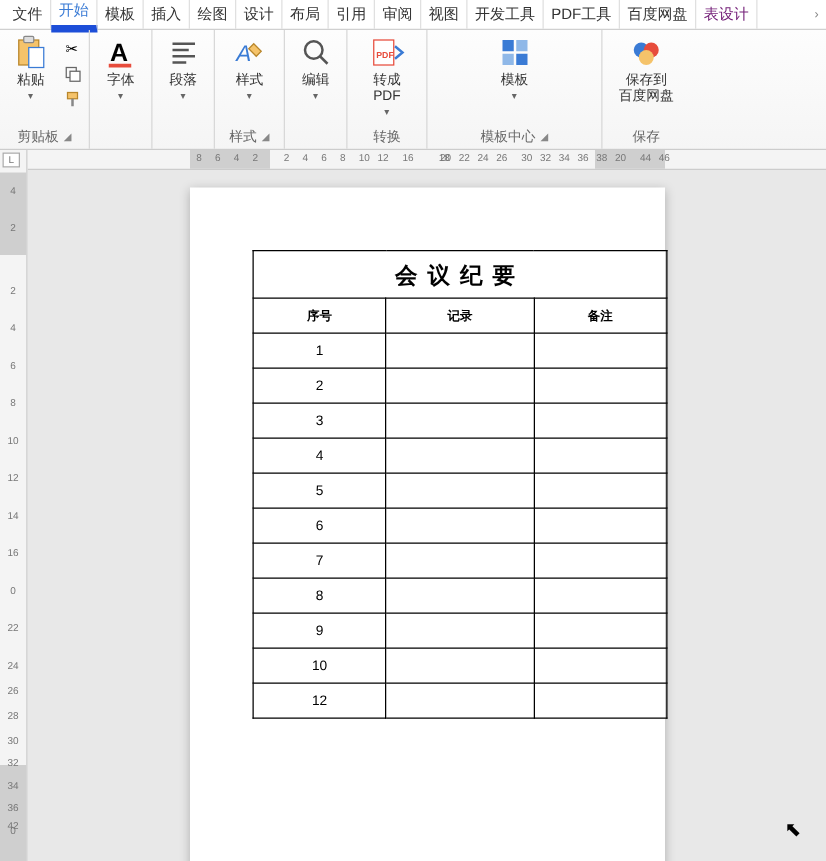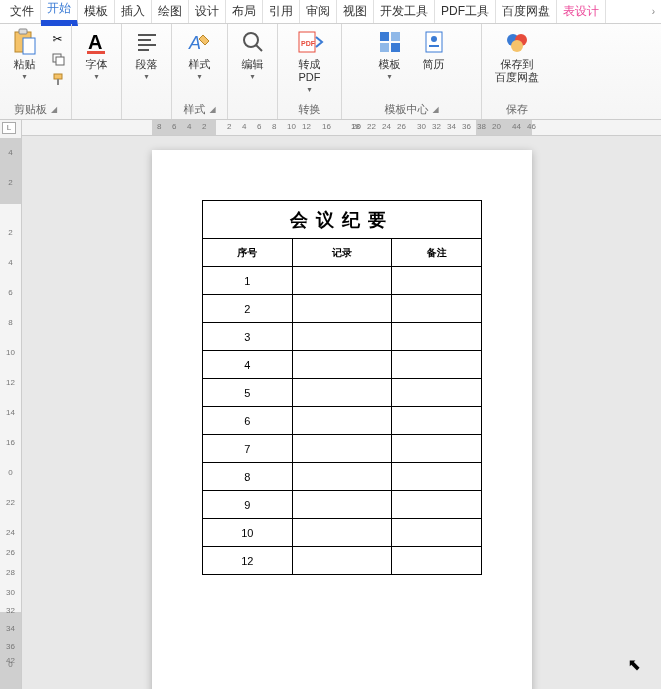--- a/index.html
+++ b/index.html
@@ -1,20 +1,20 @@
 <!DOCTYPE html>
 <html><head>
 <meta charset="utf-8">
 <style>
 *{box-sizing:border-box;margin:0;padding:0;font-family:"Microsoft YaHei",sans-serif}
 body{background:#fff;width:661px;height:689px;overflow:hidden;position:relative}
 .menubar{display:flex;align-items:center;height:24px;border-bottom:1px solid #d0d0d0;padding-left:4px;background:#fff}
 .menubar .mi{font-size:12px;color:#333;padding:3px 6px;border-right:1px solid #e0e0e0;cursor:pointer}
 .menubar .mi.active{color:#3a7bd5;border-bottom:6px solid #1d4ed8;font-weight:500}
-.menubar .mi.blue{color:#ec4899}
+.menubar .mi.blue{color:#701a75}
 .menubar .chev{margin-left:auto;font-size:10px;color:#888;padding:0 6px;cursor:pointer}
 .ribbon{display:flex;height:96px;background:linear-gradient(#fdfdfd,#f5f5f5);border-bottom:1px solid #ccc}
 .group{border-right:1px solid #d8d8d8;padding:2px 4px 0;display:flex;flex-direction:column;align-items:center;justify-content:space-between}
 .group .gbody{display:flex;align-items:flex-start;gap:4px;flex:1}
 .group .gtitle{font-size:11px;color:#666;text-align:center;padding:2px 0;width:100%;display:flex;align-items:center;justify-content:center;gap:2px}
 .group .gtitle .corner{font-size:8px;color:#888;cursor:pointer;margin-left:2px}
 .bigbtn{display:flex;flex-direction:column;align-items:center;padding:2px 6px;cursor:pointer;border-radius:2px}
 .bigbtn .ic{width:28px;height:28px;display:flex;align-items:center;justify-content:center;font-size:20px}
 .bigbtn .lbl{font-size:11px;color:#333;margin-top:2px;text-align:center;line-height:13px}
 .bigbtn .dd{font-size:8px;color:#666;margin-top:1px}
@@ -24,21 +24,21 @@
 .workspace{position:absolute;top:120px;left:0;right:0;bottom:0;background:#e8e8e8;display:flex}
 .vruler{width:22px;background:#f4f4f4;border-right:1px solid #ccc;position:relative;font-size:8px;color:#777}
 .vruler .tab{position:absolute;top:2px;left:2px;width:14px;height:12px;border:1px solid #aaa;background:#fff;font-size:8px;text-align:center;line-height:10px}
 .vruler .tick{position:absolute;left:0;width:100%;text-align:center}
 .vruler .shade{position:absolute;left:0;width:100%;background:#cfcfcf}
 .docarea{flex:1;position:relative;overflow:hidden}
 .hruler{height:16px;background:#f4f4f4;border-bottom:1px solid #ccc;position:relative;font-size:8px;color:#777;margin-left:0}
 .hruler .tick{position:absolute;top:2px}
 .hruler .shade{position:absolute;top:0;height:100%;background:#cfcfcf}
 .page{position:absolute;top:30px;left:130px;width:380px;height:560px;background:#fff;box-shadow:0 2px 8px rgba(0,0,0,.25)}
-.doctable{position:absolute;top:50px;left:50px;width:280px;border-collapse:collapse}
+.doctable{position:absolute;top:50px;left:50px;width:332px;border-collapse:collapse}
 .doctable td,.doctable th{border:1px solid #000;font-size:11px;text-align:center;height:28px;font-weight:400}
 .doctable .title td{font-size:18px;font-weight:600;letter-spacing:8px;height:38px}
 .doctable .hdr td{font-weight:600;font-size:10px}
 .doctable .c1{width:90px}
 .doctable .c2{width:100px}
 .doctable .c3{width:90px}
 .cursor{position:absolute;right:20px;bottom:15px;font-size:16px;color:#000;pointer-events:none}
 svg{display:block}
 </style>
 </head>
@@ -192,30 +192,20 @@
         <div class="ic">
             <svg width="24" height="24">
               <rect x="2" y="2" width="9" height="9" fill="#3a7bd5"></rect>
               <rect x="13" y="2" width="9" height="9" fill="#8fb8e8"></rect>
               <rect x="2" y="13" width="9" height="9" fill="#8fb8e8"></rect>
               <rect x="13" y="13" width="9" height="9" fill="#3a7bd5"></rect>
             </svg>
           </div>
         <div class="lbl">模板</div>
         <div class="dd">▾</div>
-      </div>
-      <div class="bigbtn">
-        <div class="ic">
-            <svg width="24" height="26">
-              <rect x="4" y="3" width="16" height="20" fill="#fff" stroke="#3a7bd5"></rect>
-              <circle cx="12" cy="10" r="3" fill="#3a7bd5"></circle>
-              <rect x="7" y="16" width="10" height="2" fill="#3a7bd5"></rect>
-            </svg>
-          </div>
-        <div class="lbl">简历</div>
       </div>
     </div>
     <div class="gtitle">
         <span>模板中心</span>
         <span class="corner">◢</span>
       </div>
   </div>
 
   <div class="group" style="width:70px;border-right:none">
     <div class="gbody">

